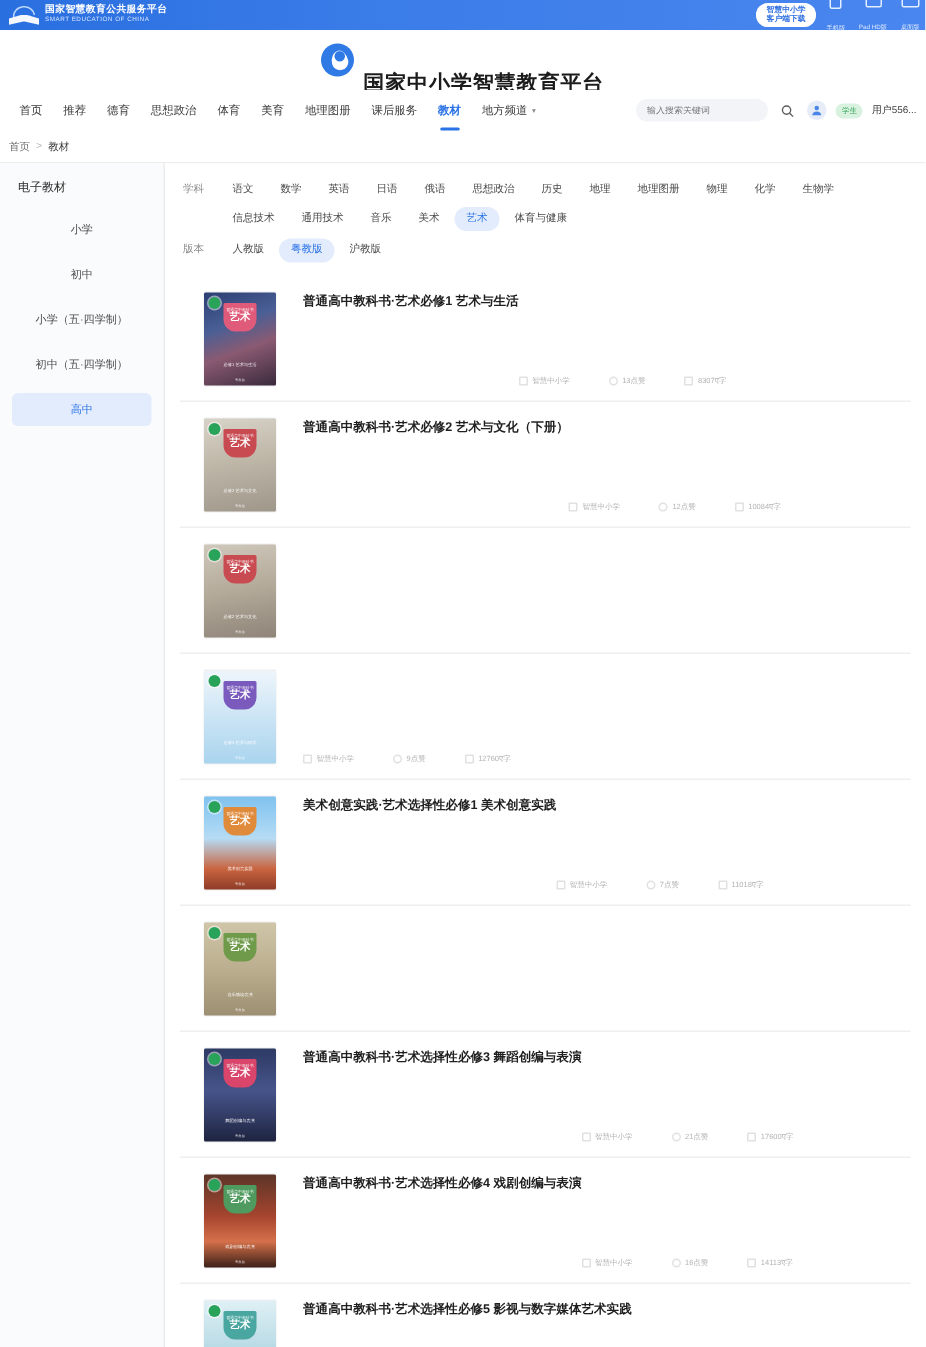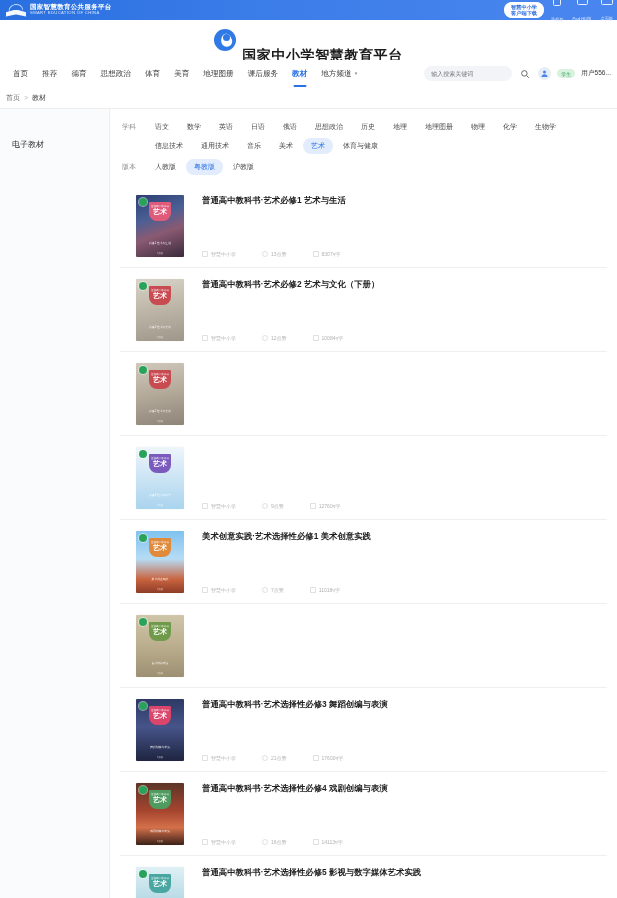--- a/index.html
+++ b/index.html
@@ -120,21 +120,21 @@
   .crumb.sep { color:#b5b5b5; cursor:default; }
   .crumb.current { color:#3b3b3b; }
 
   
   .body-wrap { display:flex; height: calc(898px - 20px - 40px - 27px - 22px); background:#fff; }
 
   .sidebar {
     width:110px; background:#fafbfc; border-right:1px solid #ececec;
     padding-top:10px; flex-shrink:0;
   }
-  .sidebar-title { font-size:8px; color:#2b2b2b; padding:0 0 12px 12px;margin-top:20px; }
+  .sidebar-title { font-size:8px; color:#2b2b2b; padding:0 0 12px 12px; }
   .side-item {
     height:22px; margin:0 8px 8px 8px; border-radius:4px;
     display:flex; align-items:center; justify-content:center;
     font-size:7.4px; color:#4a4a4a; cursor:pointer;
   }
   .side-item.active { background:#e2ecfd; color:#2a72e6; }
 
   .content { flex:1; background:#fff; overflow:hidden; position:relative; }
 
   
@@ -174,21 +174,21 @@
   .cover .label .big { font-size:7px; color:#fff; font-weight:bold; line-height:1.1; display:block; }
   .cover .capt {
     position:absolute; left:0; right:0; bottom:12px; text-align:center;
     font-size:2.8px; color:#fff; z-index:3; opacity:.92;
   }
   .cover .foot {
     position:absolute; left:0; right:0; bottom:2px; text-align:center;
     font-size:2.2px; color:#fff; z-index:3; opacity:.7;
   }
 
-  .book-info { flex:1; padding-left:18px; display:flex; flex-direction:column; height:62px; }
+  .book-info { flex:1; padding-left:18px; display:flex; flex-direction:row; height:62px; }
   .book-title { font-size:8.4px; color:#1f1f1f; font-weight:bold; line-height:1.3; }
   .book-meta { margin-top:auto; display:flex; align-items:center; gap:26px; }
   .meta-item { display:flex; align-items:center; gap:3px; }
   .meta-item .mi { width:6px; height:6px; flex-shrink:0; opacity:.55; }
   .meta-item .mt { font-size:5px; color:#b2b2b2; white-space:nowrap; }
 </style>
 </head>
 <body>
 
 <div class="topbar">
@@ -265,20 +265,37 @@
 
 <div class="breadcrumb">
   <span class="crumb">首页</span>
   <span class="crumb sep">&gt;</span>
   <span class="crumb current">教材</span>
 </div>
 
 <div class="body-wrap">
   <div class="sidebar">
     <div class="sidebar-title">电子教材</div>
+    <div id="sidebar-list">
+        <div class="side-item">
+          <span>小学</span>
+        </div>
+        <div class="side-item">
+          <span>初中</span>
+        </div>
+        <div class="side-item">
+          <span>小学（五·四学制）</span>
+        </div>
+        <div class="side-item">
+          <span>初中（五·四学制）</span>
+        </div>
+        <div class="side-item active">
+          <span>高中</span>
+        </div>
+      </div>
   </div>
 
   <div class="content">
     <div class="filters" id="filters">
         <div class="filter-row">
           <div class="filter-label">学科</div>
           <div class="filter-opts">
             <div class="opt">语文</div>
             <div class="opt">数学</div>
             <div class="opt">英语</div>

